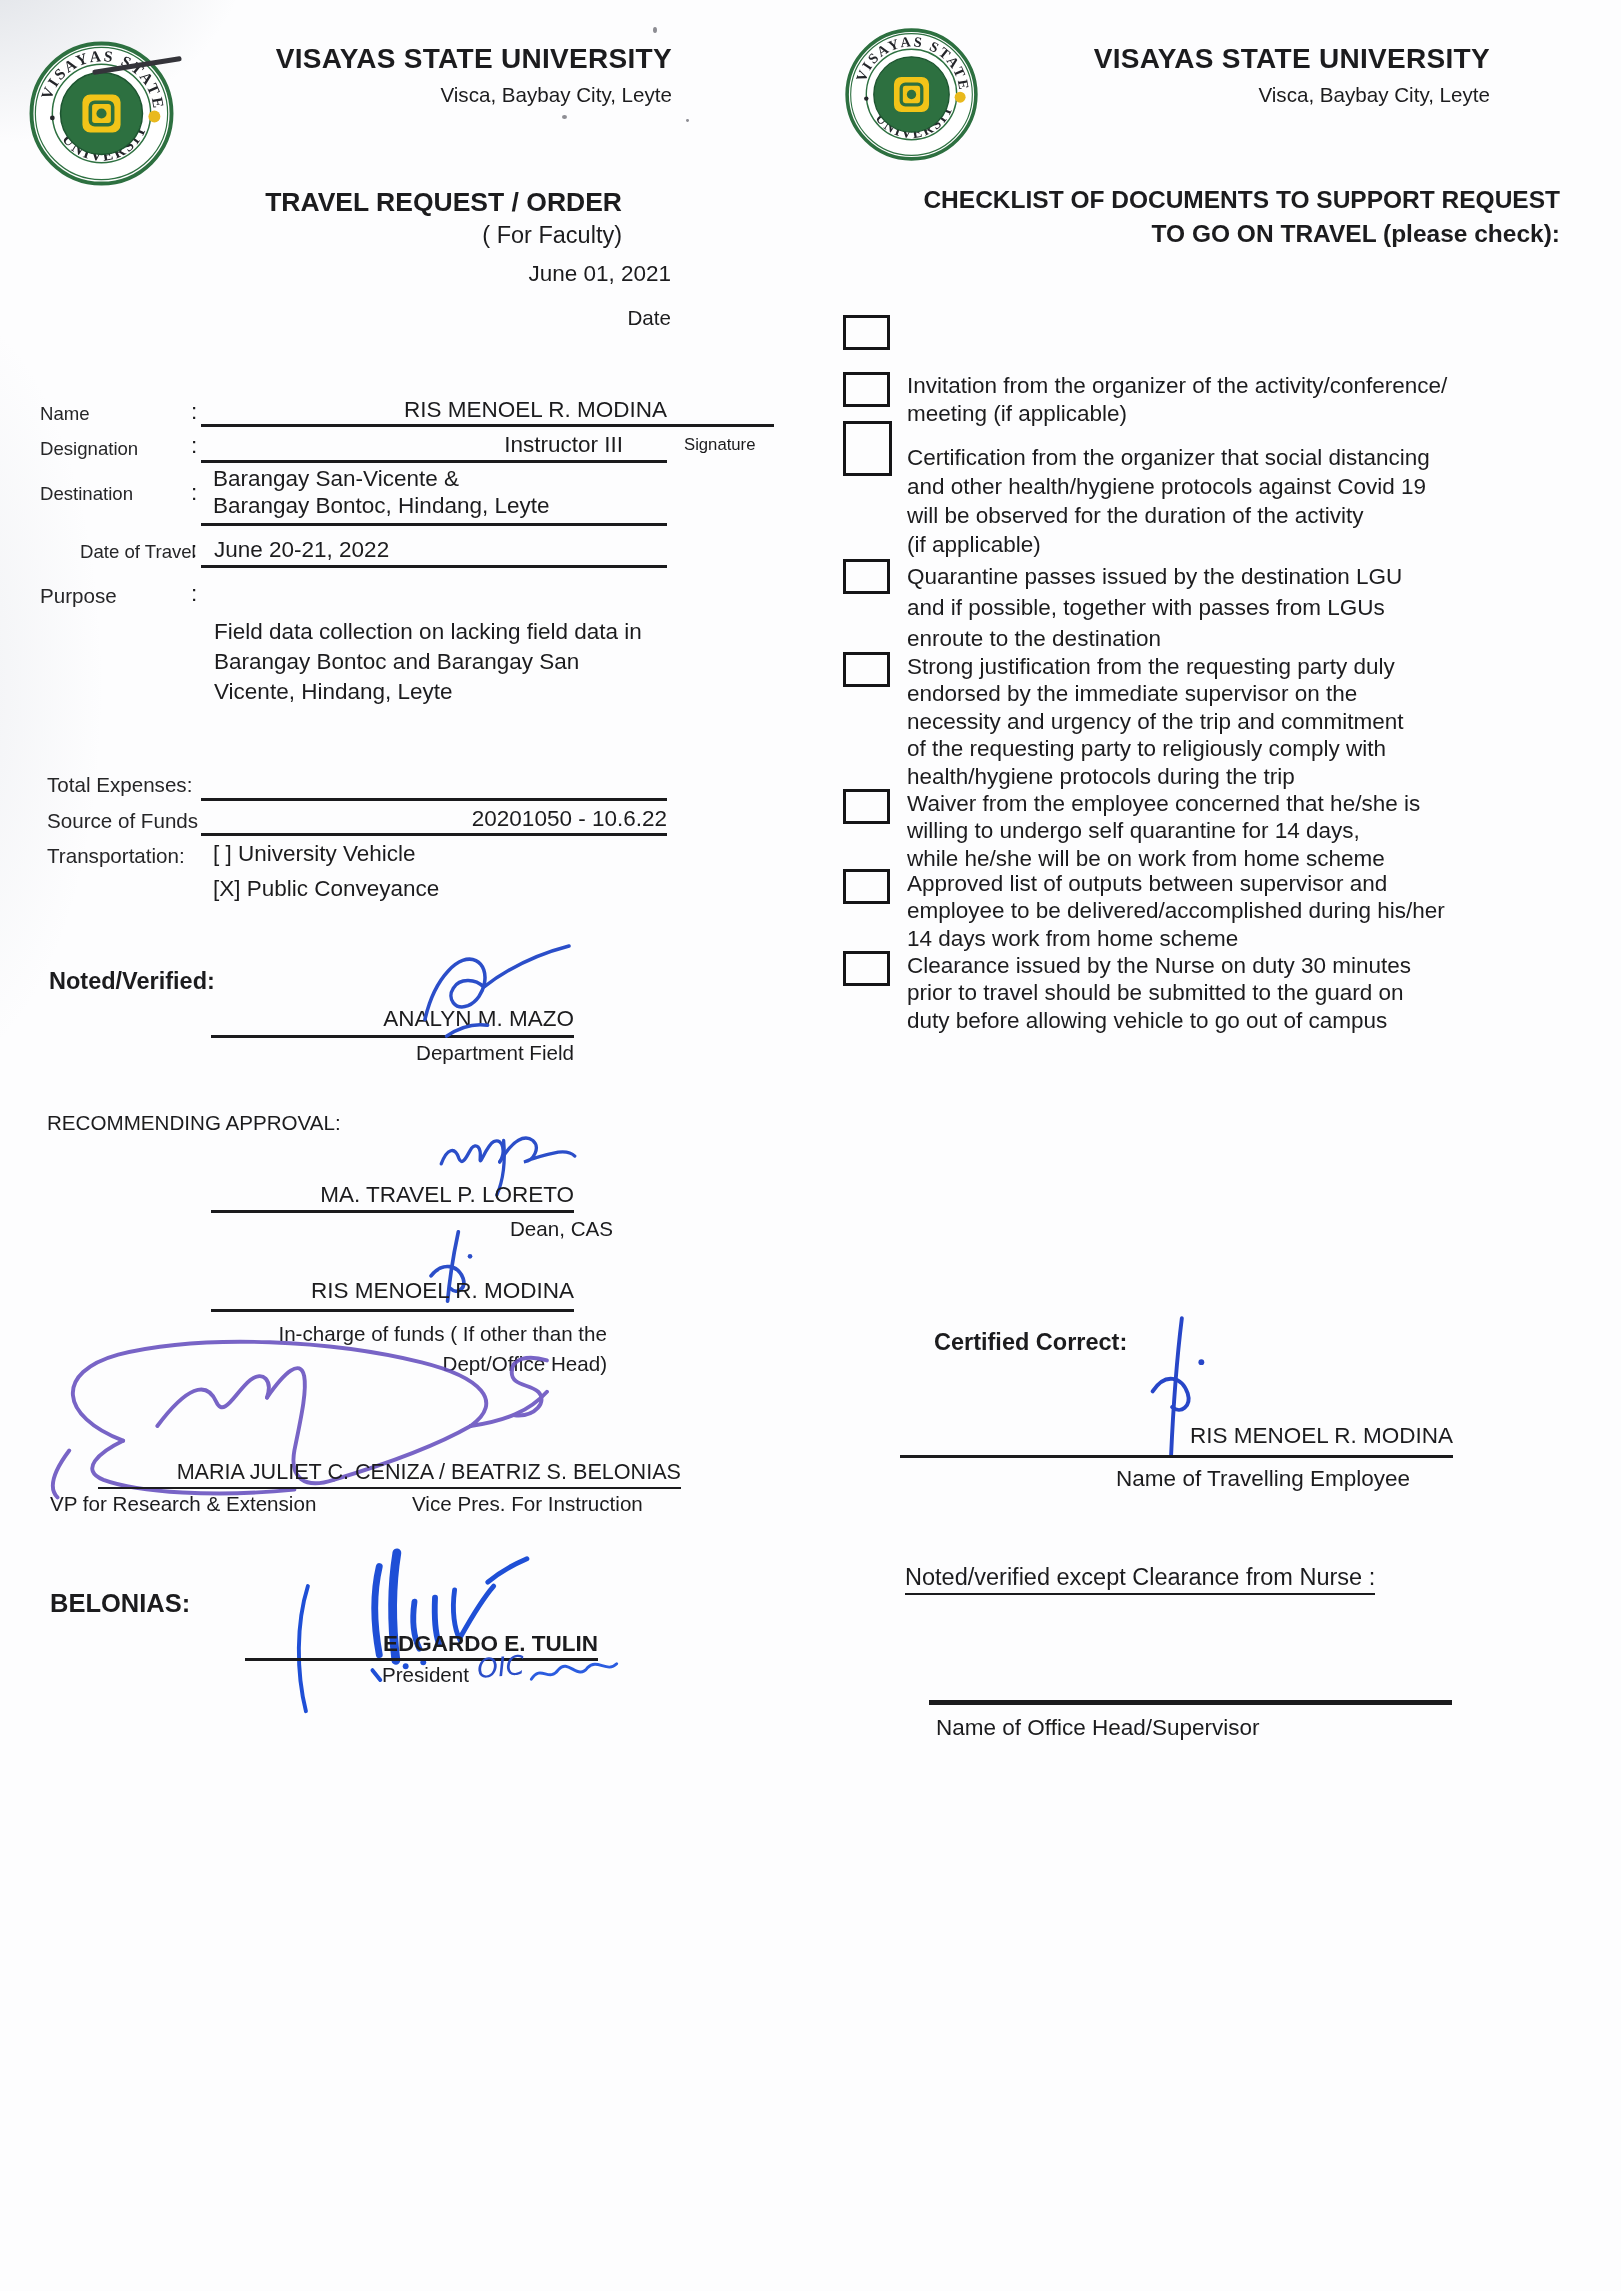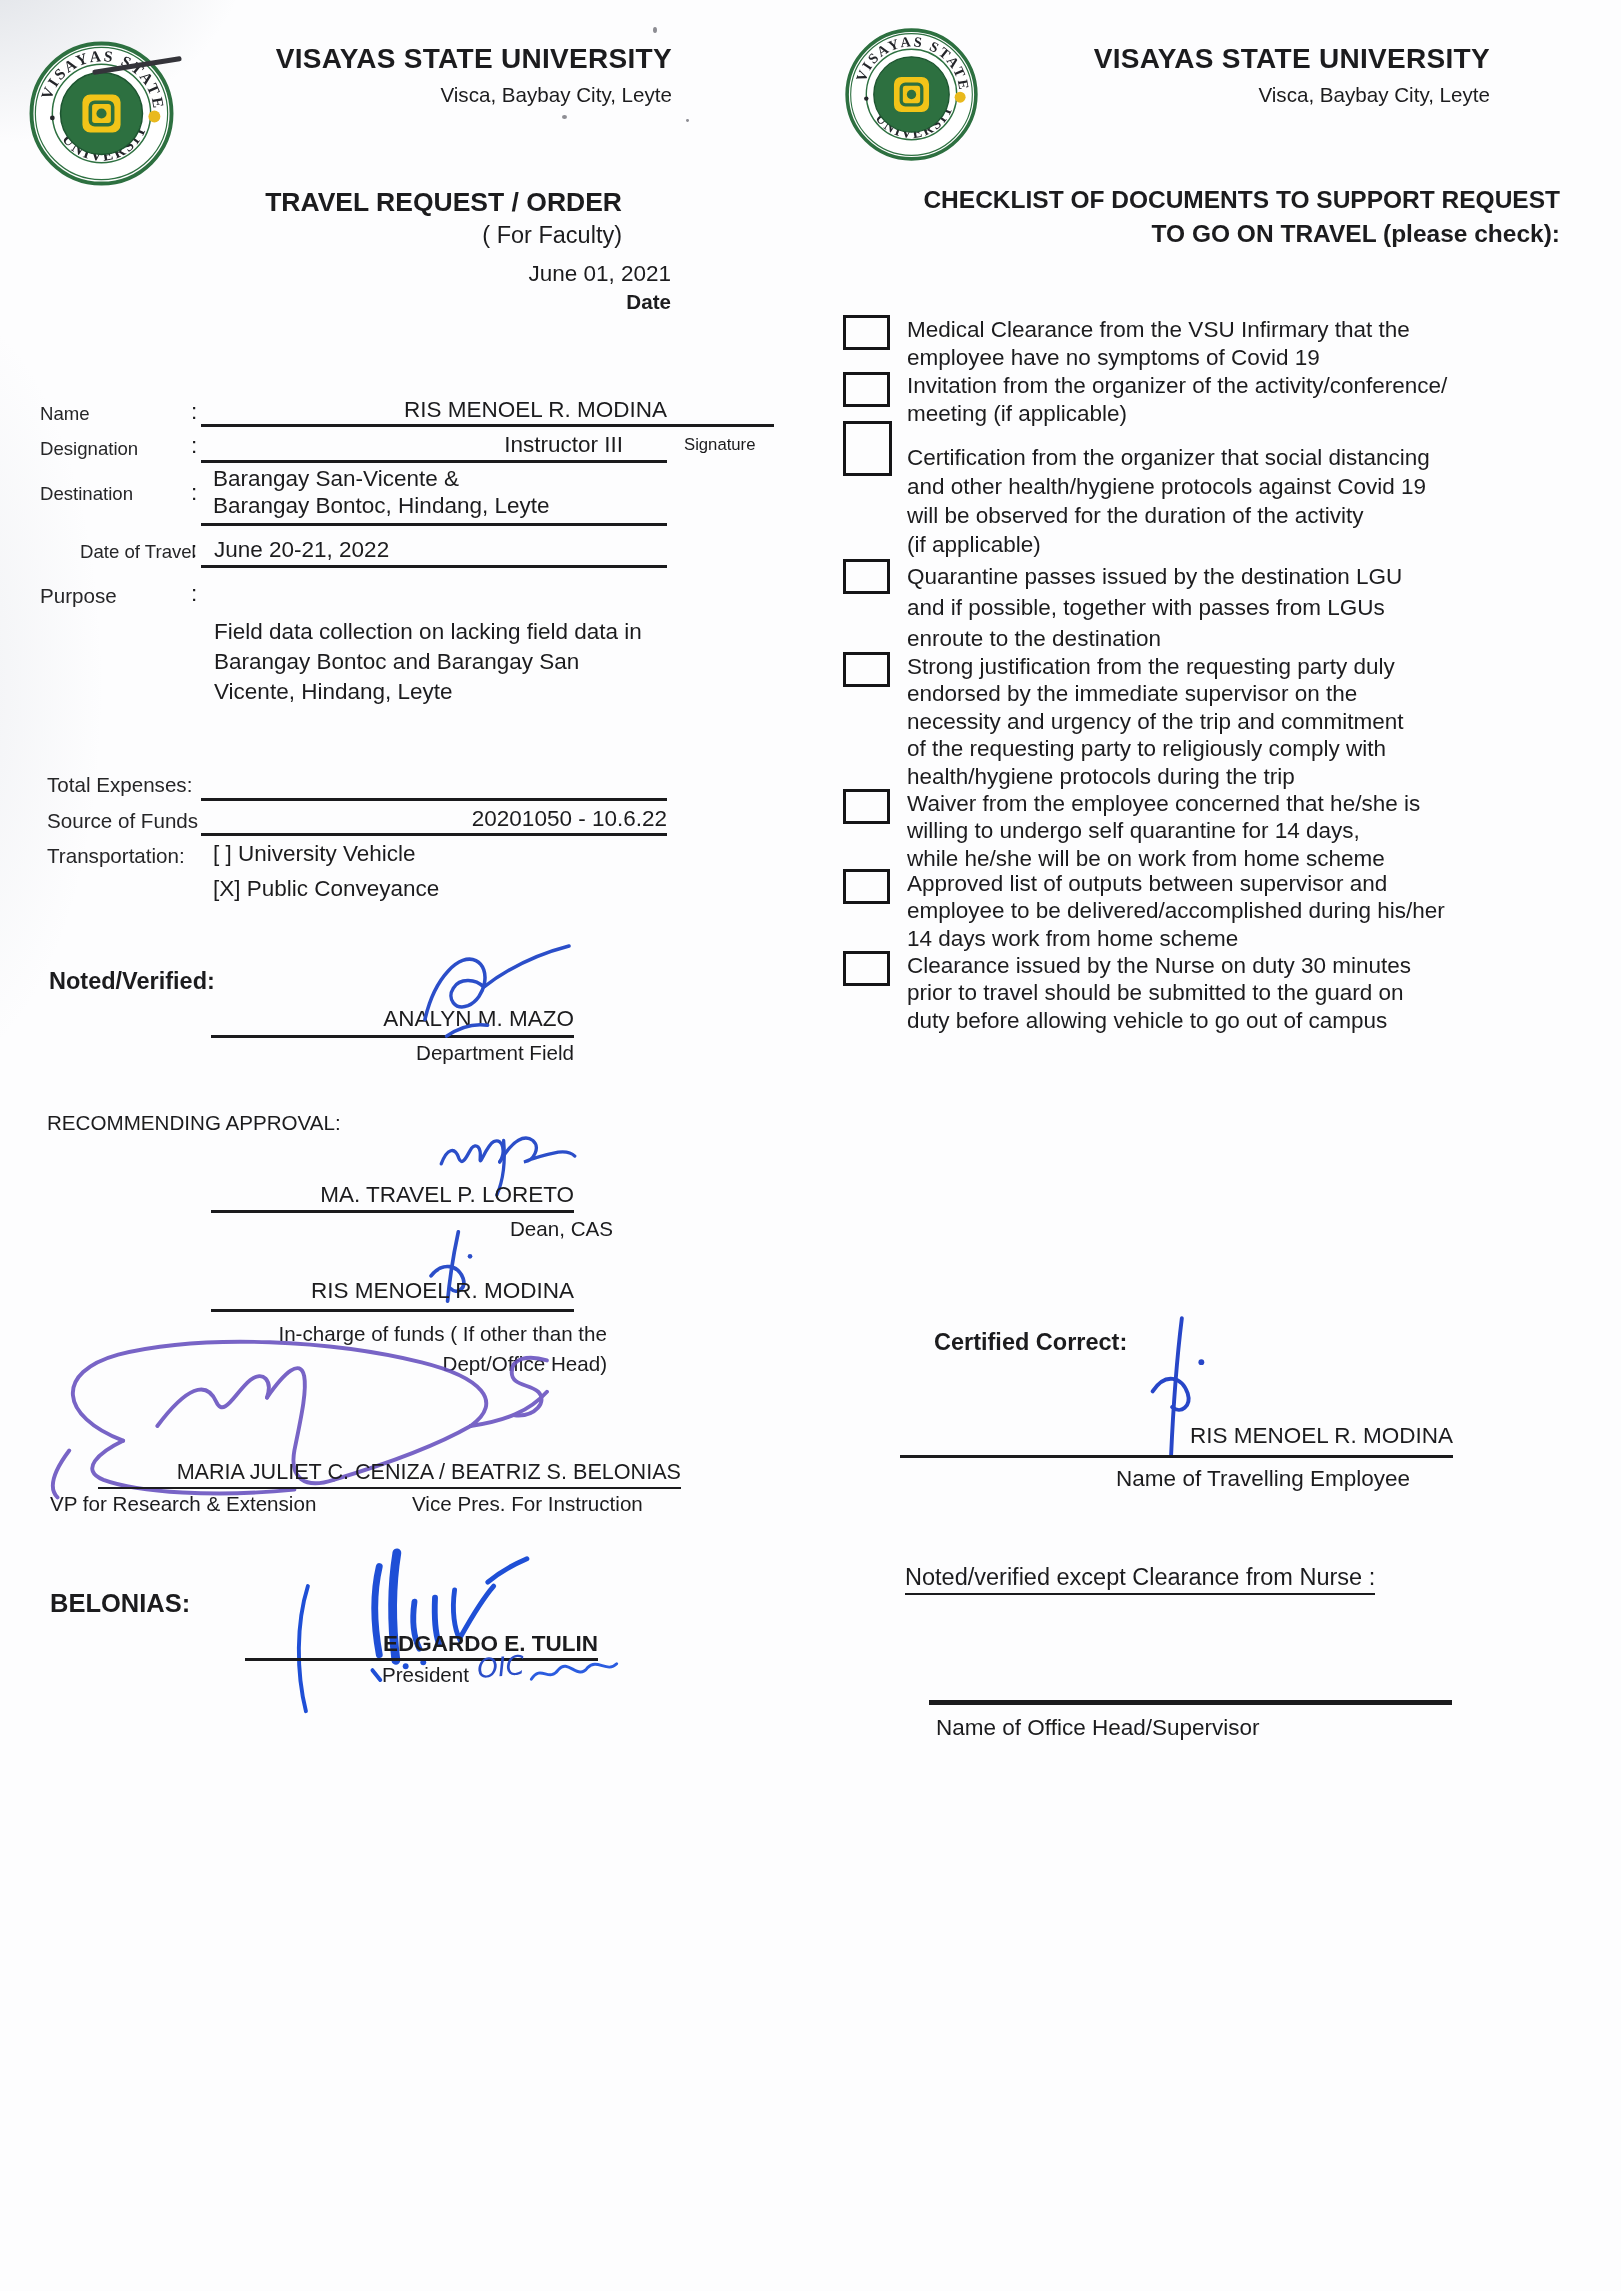--- a/index.html
+++ b/index.html
@@ -65,21 +65,21 @@
   <div class="speck" style="left:562px;top:115px;width:4.9px;height:3.9px;"></div>
   <div class="speck" style="left:686px;top:119px;width:2.9px;height:2.9px;"></div>
 
   <div class="abs ctr h1" style="left:221px;top:43px;width:451px;">VISAYAS STATE UNIVERSITY</div>
   <div class="abs ctr" style="left:221px;top:83px;width:451px;font-size:20.6px;">Visca, Baybay City, Leyte</div>
 
   <div class="abs ctr" style="left:201px;top:187px;width:421px;font-size:26.5px;font-weight:bold;">TRAVEL REQUEST / ORDER</div>
   <div class="abs ctr" style="left:201px;top:222px;width:421px;font-size:23.5px;">( For Faculty)</div>
 
   <div class="abs ctr val" style="left:446px;top:261px;width:225px;">June 01, 2021</div>
-  <div class="abs ctr" style="left:446px;top:290px;width:225px;font-size:20.6px;font-weight:bold;">Date</div>
+  <div class="abs ctr" style="left:446px;top:306px;width:225px;font-size:20.6px;">Date</div>
 
   <div class="abs lab" style="left:40px;top:403px;">Name</div>
   <div class="abs val" style="left:191px;top:399px;">:</div>
   <div class="abs ctr val" style="left:201px;top:397px;width:466px;">RIS MENOEL R. MODINA</div>
   <div class="line" style="left:201px;top:424px;width:573px;"></div>
   <div class="abs" style="left:684px;top:435px;font-size:16.7px;">Signature</div>
 
   <div class="abs lab" style="left:40px;top:438px;">Designation</div>
   <div class="abs val" style="left:191px;top:433px;">:</div>
   <div class="abs ctr val" style="left:157px;top:432px;width:466px;">Instructor III</div>
@@ -217,22 +217,20 @@
     </svg>
   </div>
 
   <div class="abs ctr h1" style="left:980px;top:43px;width:510px;">VISAYAS STATE UNIVERSITY</div>
   <div class="abs ctr" style="left:980px;top:83px;width:510px;font-size:20.6px;">Visca, Baybay City, Leyte</div>
 
   <div class="abs ctr h2" style="left:835px;top:186px;width:725px;">CHECKLIST OF DOCUMENTS TO SUPPORT REQUEST</div>
   <div class="abs ctr h2" style="left:835px;top:220px;width:725px;">TO GO ON TRAVEL (please check):</div>
 
   <div class="cb" style="left:843px;top:315px;"></div>
-  <div class="itemtext" style="top:316px;">Medical Clearance from the VSU Infirmary that the
-employee have no symptoms of Covid 19</div>
 
   <div class="cb" style="left:843px;top:372px;"></div>
   <div class="itemtext" style="top:372px;">Invitation from the organizer of the activity/conference/
 meeting (if applicable)</div>
 
   <div class="cb cb-tall" style="left:843px;top:421px;"></div>
   <div class="itemtext" style="top:443px;line-height:29px;">Certification from the organizer that social distancing
 and other health/hygiene protocols against Covid 19
 will be observed for the duration of the activity
 (if applicable)</div>

